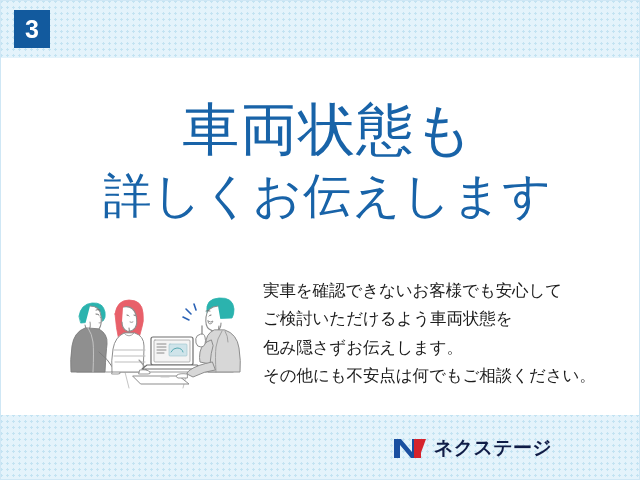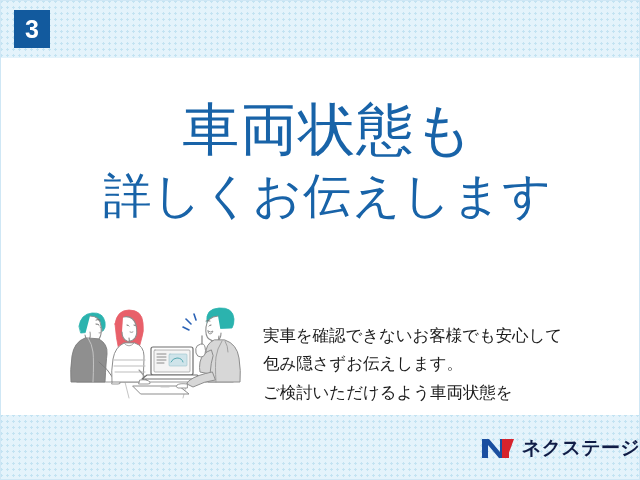--- a/index.html
+++ b/index.html
@@ -108,21 +108,21 @@
   }
 
   
   .lower {
     position: absolute;
     left: 0;
     top: 218px;
     width: 640px;
     height: 130px;
     display: flex;
-    align-items: flex-end;
+    align-items: flex-start;
   }
 
   
   .illustration {
     position: relative;
     width: 200px;
     height: 120px;
     margin-left: 55px;
     flex: 0 0 auto;
   }
@@ -147,20 +147,21 @@
   
   .footer {
     position: absolute;
     left: 0;
     top: 415px;
     width: 640px;
     height: 65px;
     display: flex;
     align-items: center;
     justify-content: flex-end;
+    padding-right: 88px;
     box-sizing: border-box;
   }
   .logo {
     display: flex;
     align-items: center;
   }
   .logo-mark {
     width: 34px;
     height: 24px;
     flex: 0 0 auto;
@@ -284,22 +285,23 @@
               <path d="M134 44 l-6-3"></path>
               <path d="M136 38 l-5-5"></path>
               <path d="M141 34 l-2-6"></path>
             </g>
           </g>
         </svg>
       </div>
 
       <div class="body-copy">
         <div>実車を確認できないお客様でも安心して</div>
+        <div>ご検討いただけるよう車両状態を</div>
         <div>包み隠さずお伝えします。</div>
-        <div>ご検討いただけるよう車両状態を</div>
+        <div>その他にも不安点は何でもご相談ください。</div>
       </div>
 
     </div>
   </div>
 
   <div class="footer">
     <div class="logo">
       <svg class="logo-mark" viewBox="0 0 34 24" xmlns="http://www.w3.org/2000/svg">
         <path d="M1 22 L1 3 L8 3 L19 16 L19 3 L25 3 L25 22 L18 22 L7 9 L7 22 Z" fill="#1a4fa0"></path>
         <path d="M21 3 L28 3 L28 22 L21 22 Z" fill="#d6232c"></path>

